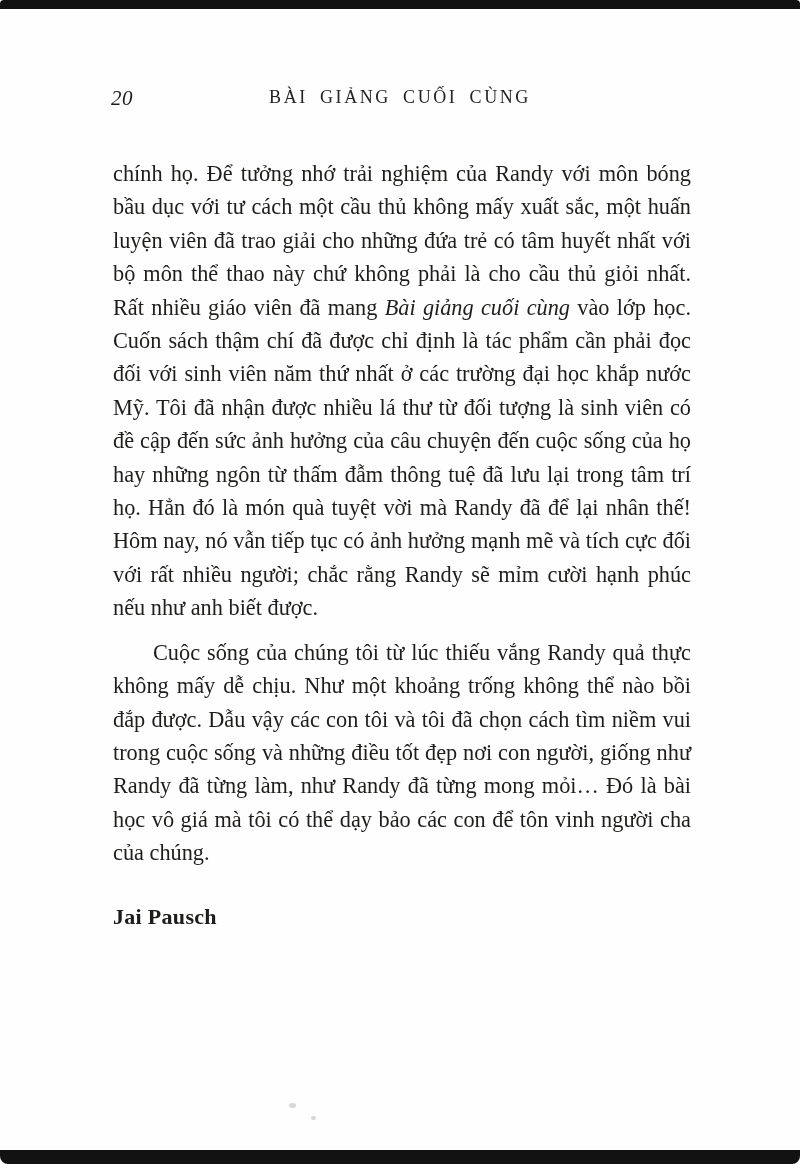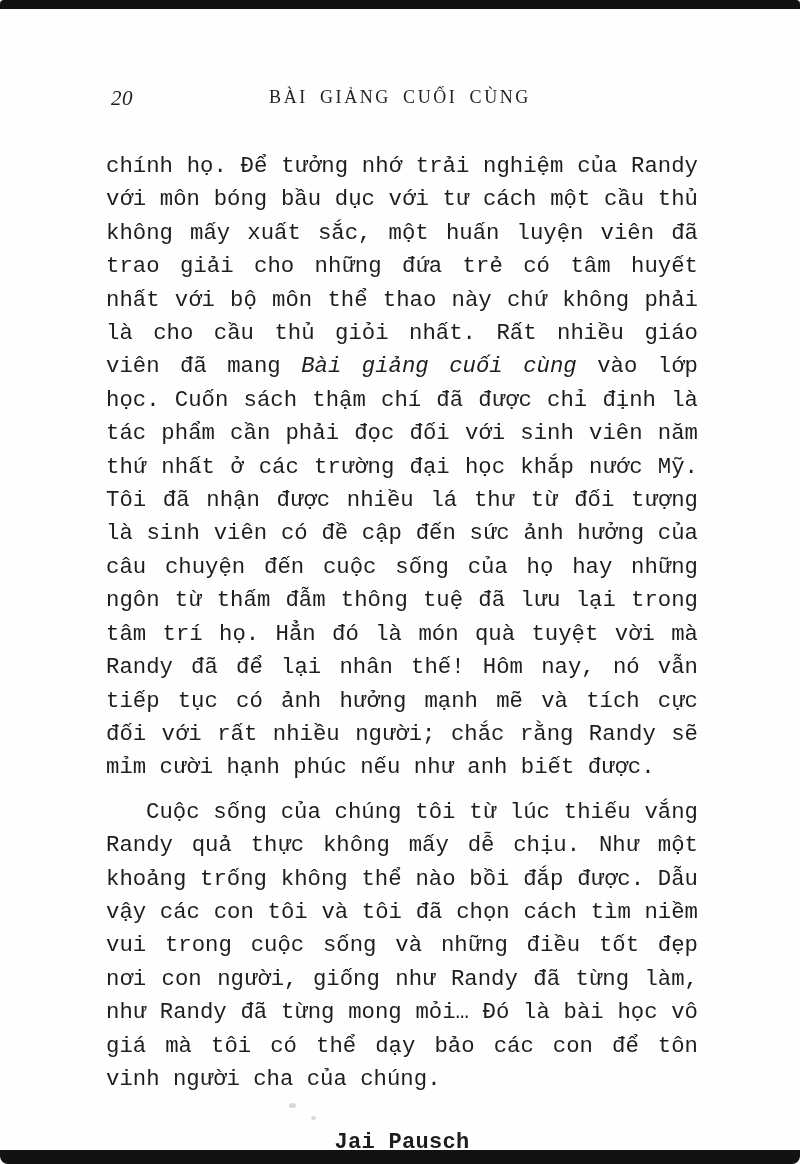--- a/index.html
+++ b/index.html
@@ -66,32 +66,31 @@
   .body-text {
     position: absolute;
     top: 150px;
     left: 106px;
     width: 592px;
     font-size: 22.3px;
     line-height: 33.4px;
     text-align: justify;
   }
   .body-text p {
-    margin: 0;
-    font-family: Liberation Mono, monospace;
+    margin: 7px;
   }
   .para-indent {
     text-indent: 40px;
     margin-top: 11px !important;
   }
   .book-title-italic {
     font-style: italic;
   }
   .signature {
-    text-align: center;
+    text-align: left;
     font-weight: bold;
     margin-top: 30px !important;
     font-size: 22px;
     letter-spacing: 0.3px;
   }
 
   
   .scan-artifact {
     position: absolute;
     background: #b9b7b2;

